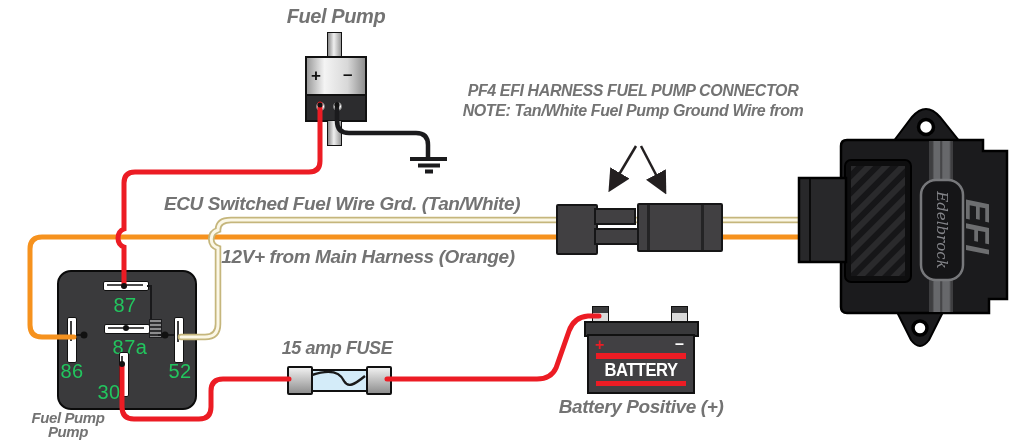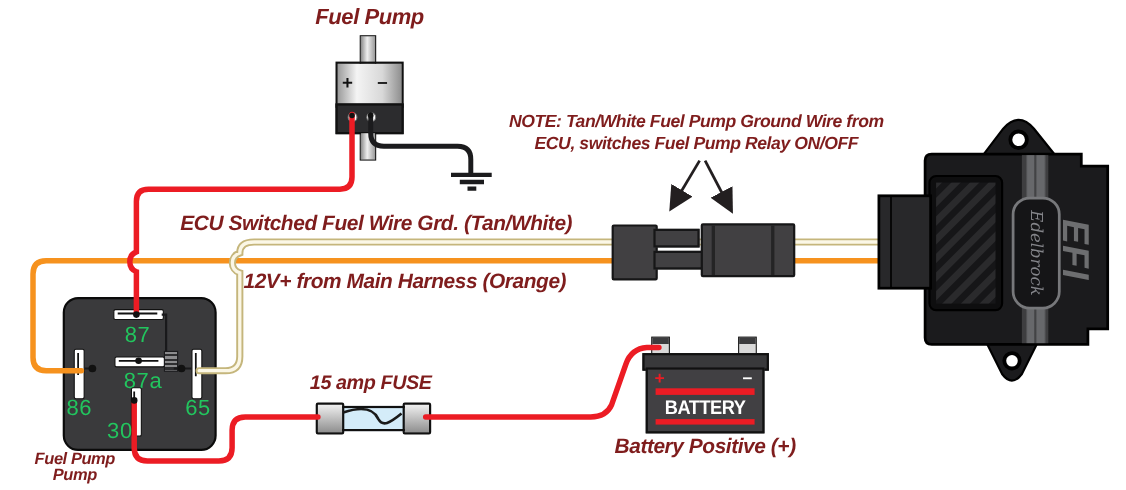--- a/index.html
+++ b/index.html
@@ -1,19 +1,19 @@
 <!DOCTYPE html>
 <html><head>
 <meta charset="utf-8">
 <style>
   html,body{margin:0;padding:0;background:#fff;}
   .canvas{position:relative;width:1024px;height:445px;background:#fff;overflow:hidden;
           font-family:"Liberation Sans",sans-serif;}
   .abs{position:absolute;}
-  .lbl{position:absolute;font-weight:bold;font-style:italic;color:#7f1d1d;
+  .lbl{position:absolute;font-weight:bold;font-style:italic;color:#737373;
        white-space:nowrap;letter-spacing:-0.4px;transform:translateX(-50%);}
   .pin{position:absolute;color:#22c55e;font-size:20px;font-weight:400;letter-spacing:0.5px;
        white-space:nowrap;transform:translateX(-50%);}
   .wires{position:absolute;left:0;top:0;pointer-events:none;}
   .slot{position:absolute;background:#fff;border:1.5px solid #111;border-radius:2px;}
 </style>
 </head>
 <body>
 
 <div class="canvas">
@@ -34,21 +34,21 @@
 
   <div class="abs" style="left:57px;top:270px;width:136px;height:136px;background:#3a3a3c;
               border:2.5px solid #0b0b0b;border-radius:14px;">
     <div class="slot" style="left:44px;top:9px;width:44px;height:8px;"></div>
     <div class="pin" style="left:66px;top:22px;">87</div>
     <div class="slot" style="left:45px;top:52px;width:44px;height:8px;"></div>
     <div class="pin" style="left:71px;top:64px;">87a</div>
     <div class="slot" style="left:8px;top:45px;width:8px;height:44px;"></div>
     <div class="pin" style="left:13px;top:88px;">86</div>
     <div class="slot" style="left:115px;top:45px;width:8px;height:44px;"></div>
-    <div class="pin" style="left:121px;top:88px;">65</div>
+    <div class="pin" style="left:121px;top:88px;">52</div>
     <div class="slot" style="left:60px;top:80px;width:8px;height:43px;"></div>
     <div class="pin" style="left:50px;top:109px;">30</div>
     <div class="abs" style="left:90px;top:47px;width:11px;height:17px;border:1px solid #1c1c1e;
                 background:repeating-linear-gradient(180deg,#8c8c8e 0 2px,#2e2e30 2px 4px);"></div>
   </div>
   <div class="lbl" style="left:68px;top:409px;font-size:15px;">Fuel Pump</div>
   <div class="lbl" style="left:68px;top:423px;font-size:15px;">Pump</div>
 
   <div class="abs" style="left:0;top:0;">
     <div class="abs" style="left:309px;top:369px;width:57px;height:19px;border:2px solid #111;background:#d4ecf9;"></div>
@@ -158,22 +158,22 @@
       <rect x="126" y="80" width="42" height="100" rx="15" fill="#151517" stroke="#77787b" stroke-width="2.5"></rect>
     </svg>
     <div class="abs" style="left:147px;top:130px;transform:translate(-50%,-50%) rotate(90deg);
                 font-family:'DejaVu Serif',serif;font-style:italic;font-size:15px;color:#84858a;white-space:nowrap;">Edelbrock</div>
     <div class="abs" style="left:182px;top:127px;transform:translate(-50%,-50%) rotate(90deg);
                 font-weight:900;font-style:italic;font-size:34px;color:#6d6e70;letter-spacing:1px;white-space:nowrap;">EFI</div>
   </div>
 
   <div class="lbl" style="left:336px;top:5px;font-size:20px;">Fuel Pump</div>
 
+  <div class="lbl" style="left:633px;top:82px;font-size:16px;">PF4 EFI HARNESS FUEL PUMP CONNECTOR</div>
   <div class="lbl" style="left:633px;top:102px;font-size:16px;">NOTE: Tan/White Fuel Pump Ground Wire from</div>
-  <div class="lbl" style="left:633px;top:122px;font-size:16px;">ECU, switches Fuel Pump Relay ON/OFF</div>
 
   <div class="lbl" style="left:342px;top:193px;font-size:19px;">ECU Switched Fuel Wire Grd. (Tan/White)</div>
   <div class="lbl" style="left:368px;top:246px;font-size:19px;">12V+ from Main Harness (Orange)</div>
 
   <div class="lbl" style="left:337px;top:338px;font-size:18px;">15 amp FUSE</div>
 
   <div class="lbl" style="left:641px;top:396px;font-size:19px;">Battery Positive (+)</div>
 
 </div>
 

